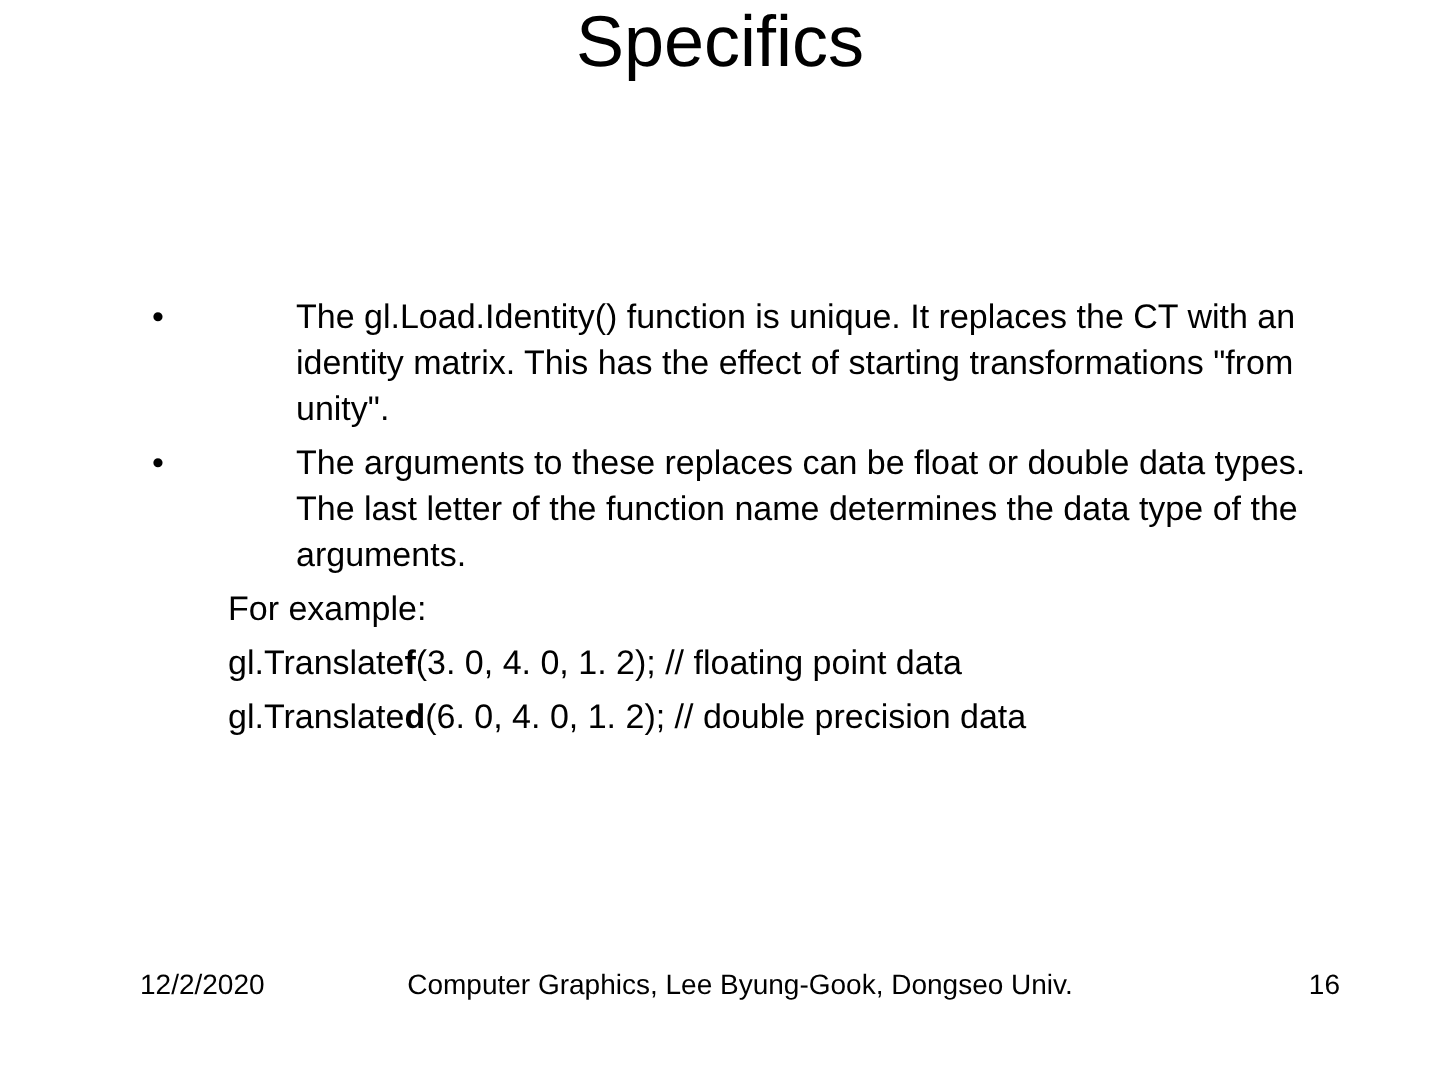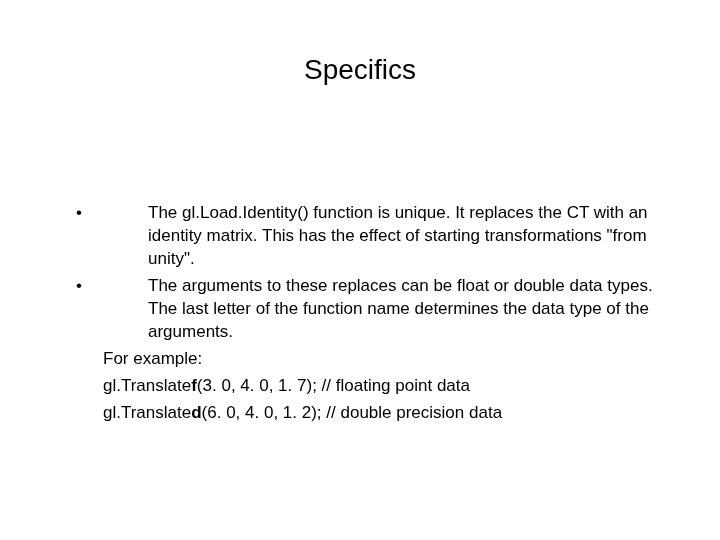--- a/index.html
+++ b/index.html
@@ -1,23 +1,23 @@
 <!DOCTYPE html>
 <html><head>
 <meta charset="utf-8">
 <style>
   * { margin: 0; padding: 0; box-sizing: border-box; }
   html, body { width: 720px; height: 540px; background: #fff; font-family: Arial, Helvetica, sans-serif; color: #000; }
   .slide { position: relative; width: 720px; height: 540px; }
-  .title { text-align: center; font-size: 28px; font-weight: normal; margin-top: 54px; }
+  .title { text-align: center; font-size: 36px; font-weight: normal; }
   .body { position: absolute; top: 148px; left: 70px; right: 60px; font-size: 17px; line-height: 1.35; }
   .bullet { display: flex; margin-bottom: 4px; }
   .bullet .marker { width: 30px; flex-shrink: 0; text-align: left; padding-left: 6px; }
   .bullet .text { flex: 1; margin-left: 48px; }
-  .cont { margin-left: 33px; margin-bottom: 4px; }
+  .cont { margin-left: 44px; margin-bottom: 4px; }
   .footer { position: absolute; bottom: 40px; left: 70px; right: 50px; font-size: 14px; display: flex; justify-content: space-between; align-items: baseline; }
   .footer .center { position: absolute; left: 0; right: 0; text-align: center; }
   .footer .right { margin-left: auto; }
   .b { font-weight: bold; }
 </style>
 </head>
 <body>
 
 <div class="slide">
   <h1 class="title">Specifics</h1>
@@ -25,21 +25,21 @@
   <div class="body">
     <div class="bullet">
       <div class="marker">•</div>
       <div class="text">The gl.Load.Identity() function is unique. It replaces the CT with an identity matrix. This has the effect of starting transformations "from unity".</div>
     </div>
     <div class="bullet">
       <div class="marker">•</div>
       <div class="text">The arguments to these replaces can be float or double data types. The last letter of the function name determines the data type of the arguments.</div>
     </div>
     <div class="cont">For example:</div>
-    <div class="cont"><span>gl.Translate</span><span class="b">f</span><span>(3. 0, 4. 0, 1. 7); // floating point data</span></div>
+    <div class="cont"><span>gl.Translate</span><span class="b">f</span><span>(3. 0, 4. 0, 1. 2); // floating point data</span></div>
     <div class="cont"><span>gl.Translate</span><span class="b">d</span><span>(6. 0, 4. 0, 1. 2); // double precision data</span></div>
   </div>
 
   <div class="footer">
     <span>12/2/2020</span>
     <span class="center">Computer Graphics, Lee Byung-Gook, Dongseo Univ.</span>
     <span class="right">16</span>
   </div>
 </div>
 

